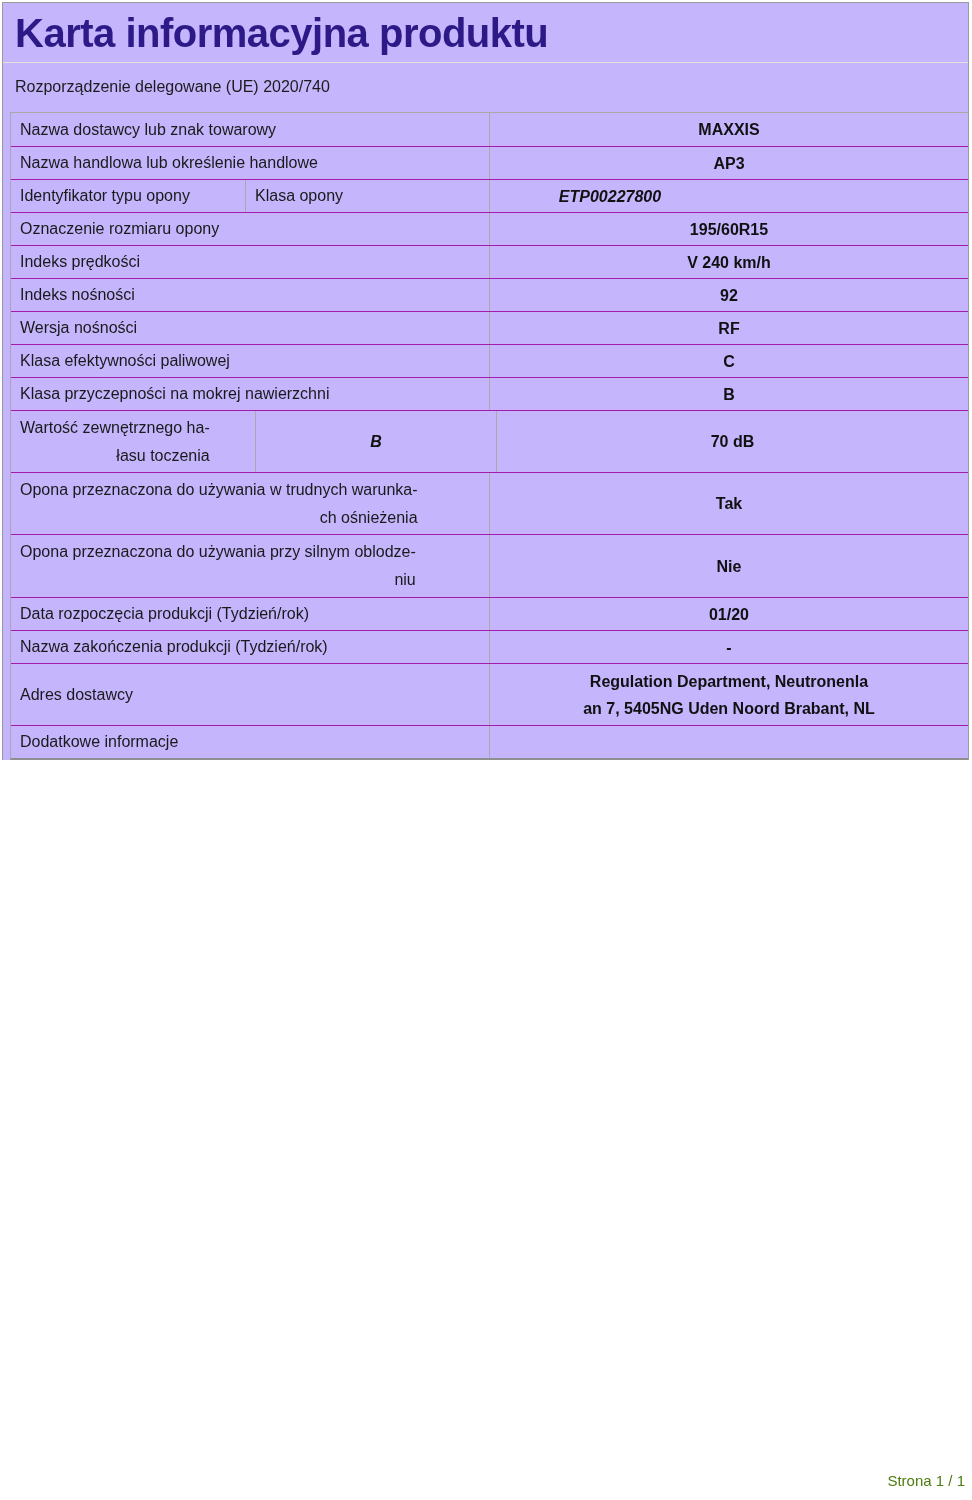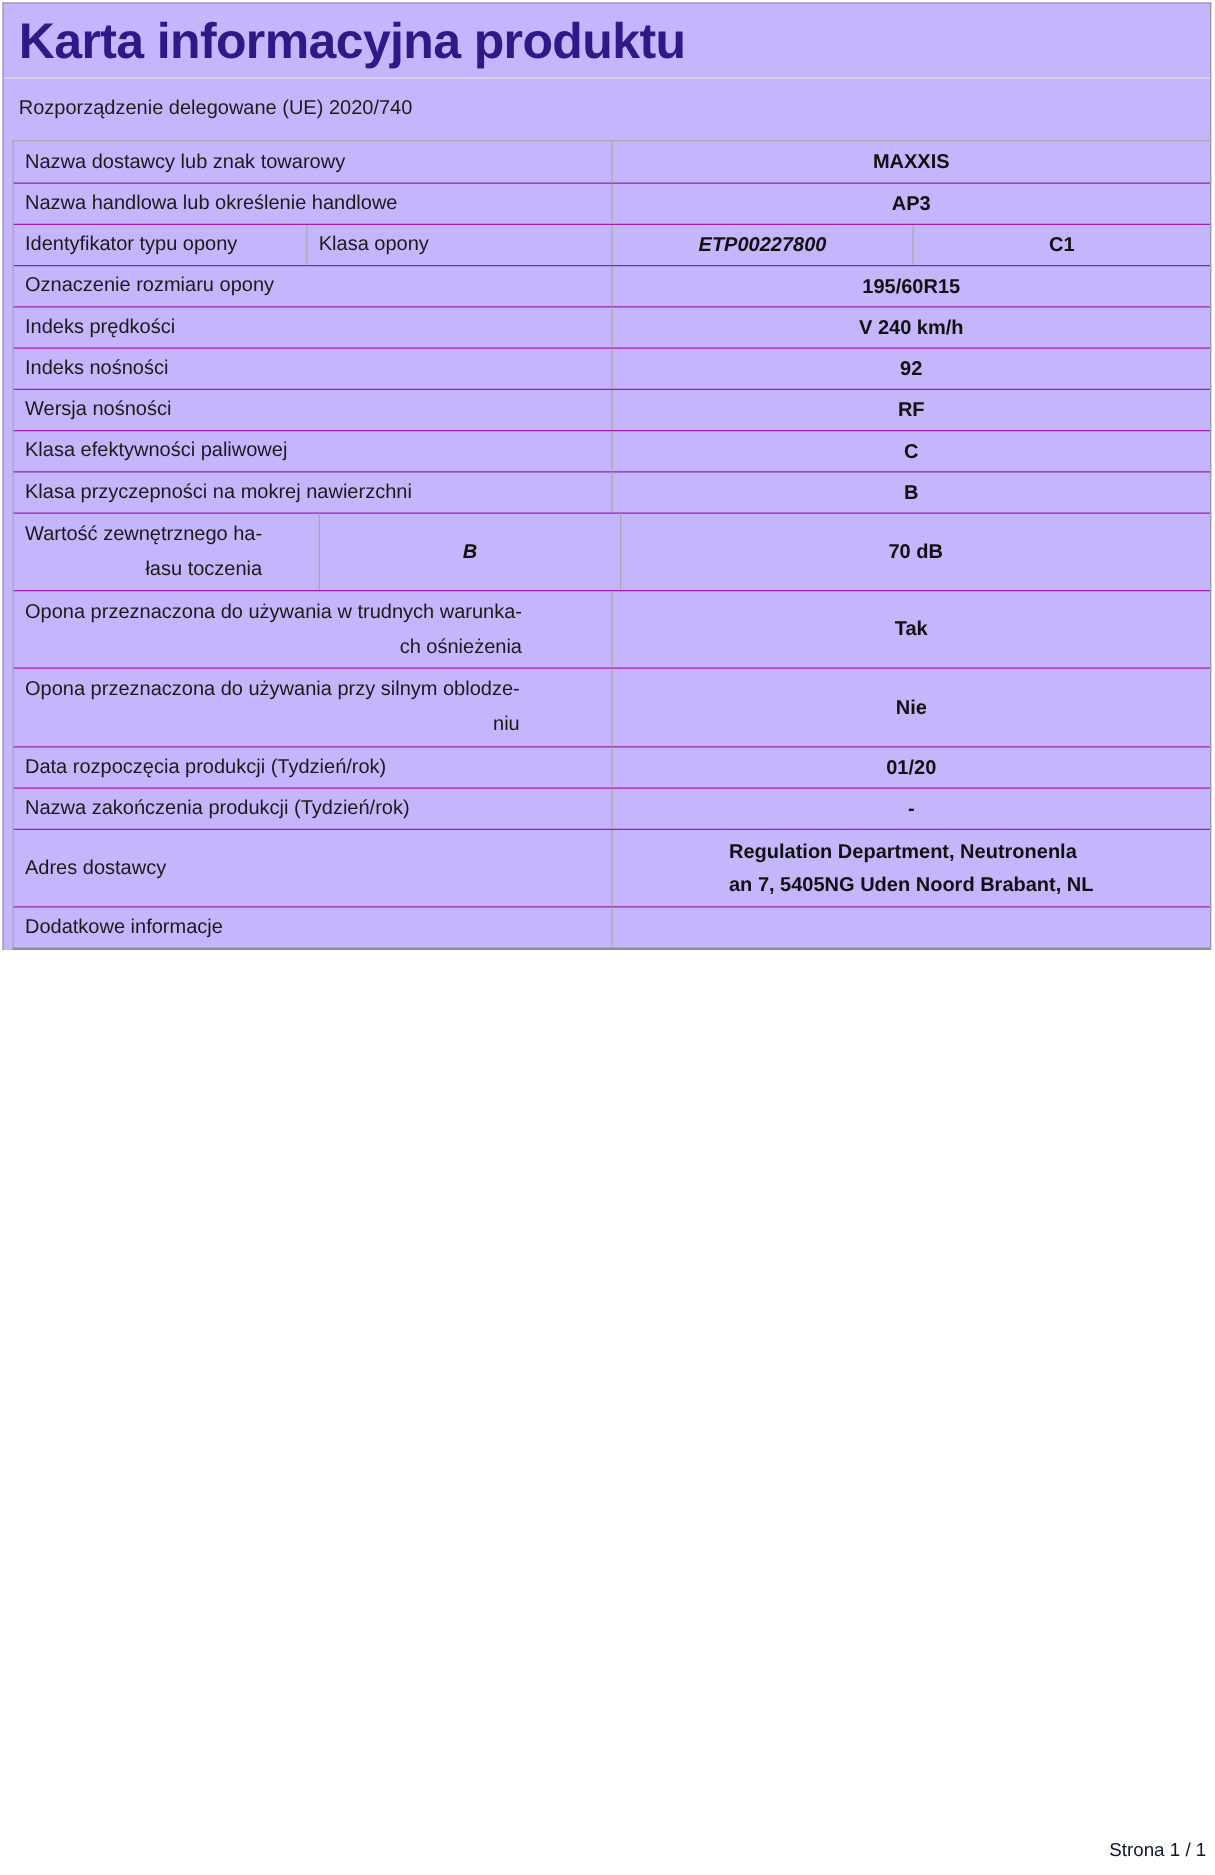--- a/index.html
+++ b/index.html
@@ -75,33 +75,33 @@
     padding-right: 5px;
     line-height: 28px;
     justify-content: flex-start;
     text-align: right;
   }
   .label.w1 { width: 234px; }
   .label.w2 { width: 244px; }
   .value {
     flex: 1;
     justify-content: center;
-    text-align: left;
+    text-align: center;
     font-weight: 700;
     color: #111111;
     line-height: 27px;
     padding: 0 4px;
   }
   .value.v1 { flex: none; width: 241px; font-style: italic; }
   .page-footer {
     position: absolute;
     right: 7px;
     bottom: 11px;
     font-size: 15px;
-    color: #0f172a;
+    color: #4d7c0f;
   }
 </style>
 </head>
 <body>
 
 <div class="page">
   <div class="sheet">
 
     <div class="doc-title">Karta informacyjna produktu</div>
     <div class="title-rule"></div>
@@ -116,21 +116,20 @@
 
       <div class="trow">
         <div class="cell label">Nazwa handlowa lub określenie handlowe</div>
         <div class="cell value">AP3</div>
       </div>
 
       <div class="trow">
         <div class="cell label w1">Identyfikator typu opony</div>
         <div class="cell label w2">Klasa opony</div>
         <div class="cell value v1">ETP00227800</div>
-        <div class="cell value">C1</div>
       </div>
 
       <div class="trow">
         <div class="cell label">Oznaczenie rozmiaru opony</div>
         <div class="cell value">195/60R15</div>
       </div>
 
       <div class="trow">
         <div class="cell label">Indeks prędkości</div>
         <div class="cell value">V 240 km/h</div>

